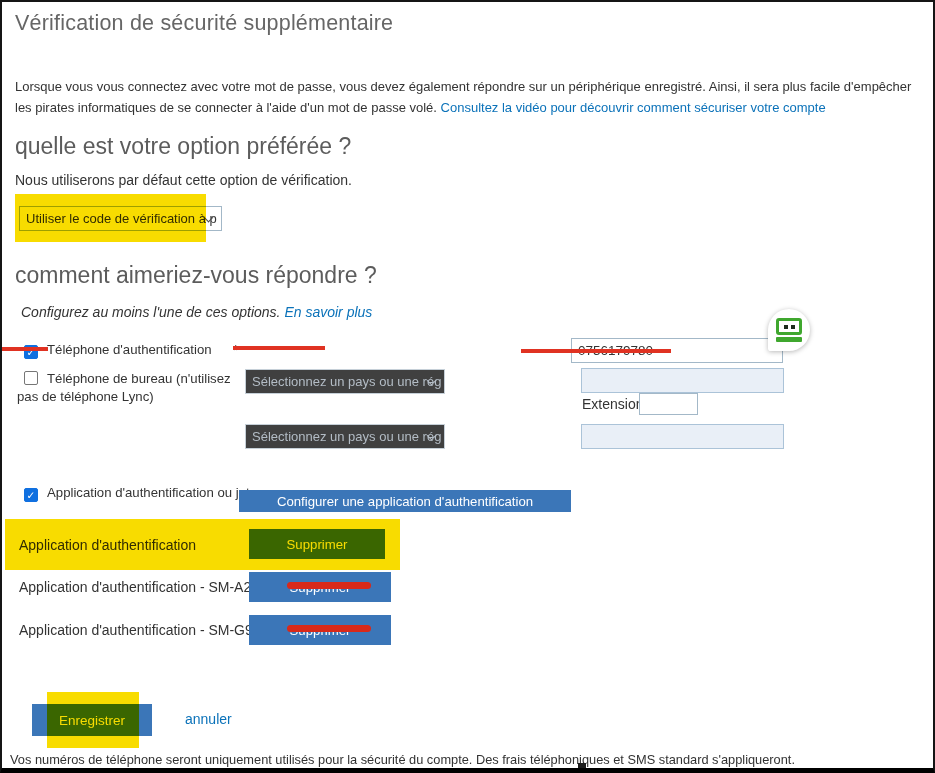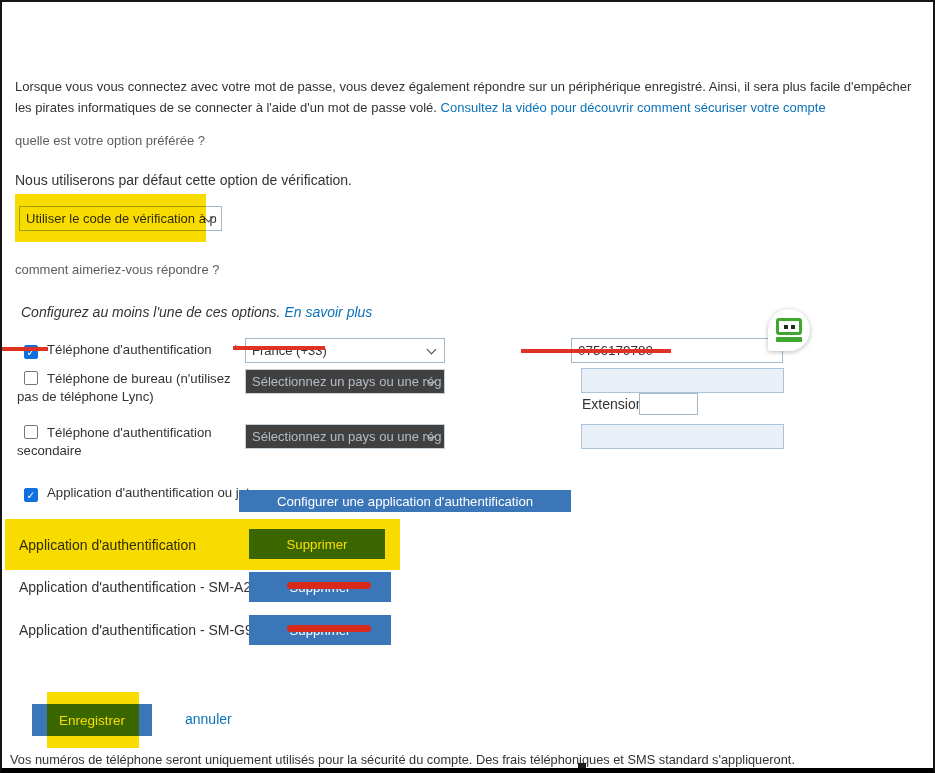--- a/index.html
+++ b/index.html
@@ -5,21 +5,21 @@
   * { margin:0; padding:0; box-sizing:border-box; }
   html,body { background:#fff; }
   body { font-family:"Liberation Sans","DejaVu Sans",sans-serif; }
   #app {
     position:relative; width:935px; height:773px; background:#fff;
     border:2px solid #151515; border-bottom:5px solid #000; overflow:hidden;
   }
   .title { position:absolute; left:13px; top:9px; font-size:21.5px; font-weight:300; color:#666; letter-spacing:.2px; }
   .intro { position:absolute; left:13px; top:74px; width:908px; font-size:13px; color:#333; line-height:1.62; }
   a.lnk { color:#0b72b9; text-decoration:none; cursor:pointer; }
-  .h2 { position:absolute; font-size:13px; font-weight:300; color:#5c5c5c; }
+  .h2 { position:absolute; font-size:23px; font-weight:300; color:#5c5c5c; }
   .txt { position:absolute; font-size:14px; color:#333; }
 
   
   .sel {
     position:absolute; height:25px; background:#fff; border:1px solid #a3b8c8;
     font-size:13px; color:#333; padding:4px 22px 0 6px; white-space:nowrap; overflow:hidden;
   }
   .sel .chev {
     position:absolute; right:9px; top:7px; width:7px; height:7px;
     border-right:1.7px solid #4a4a4a; border-bottom:1.7px solid #4a4a4a; transform:rotate(45deg);
@@ -72,44 +72,41 @@
   .robot-base { width:26px; height:5px; background:#3fa72e; margin-top:2px; border-radius:1px; }
 
   .foot { position:absolute; left:8px; top:750px; font-size:12.8px; color:#333; }
   .artifact { position:absolute; left:576px; top:761px; width:8px; height:6px; background:#1c1c1c; }
 </style>
 </head>
 <body>
 
 <div id="app">
 
+  <div class="title">Vérification de sécurité supplémentaire</div>
 
   <div class="intro"><span>Lorsque vous vous connectez avec votre mot de passe, vous devez également répondre sur un périphérique enregistré. Ainsi, il sera plus facile d'empêcher les pirates informatiques de se connecter à l'aide d'un mot de passe volé. </span><a class="lnk">Consultez la vidéo pour découvrir comment sécuriser votre compte</a></div>
 
   <div class="h2" style="left:13px; top:131px;">quelle est votre option préférée ?</div>
   <div class="txt" style="left:13px; top:170px;">Nous utiliserons par défaut cette option de vérification.</div>
 
   <div class="sel" style="left:17px; top:204px; width:203px;">
     <span>Utiliser le code de vérification à p</span>
     <span class="chev"></span>
   </div>
 
   <div class="hl" style="left:13px; top:192px; width:191px; height:48px;"></div>
 
   <div class="h2" style="left:13px; top:260px;">comment aimeriez-vous répondre ?</div>
   <div class="txt" style="left:19px; top:302px;font-style:italic;"><span>Configurez au moins l'une de ces options. </span><a class="lnk">En savoir plus</a></div>
 
   <div class="chkrow" style="left:15px; top:339px; width:210px;">
     <span class="chk on"><span>✓</span></span><span>Téléphone d'authentification</span>
   </div>
   <div class="txt" style="left:231px; top:340px;">*</div>
-  <div class="sel" style="left:243px; top:336px; width:200px;">
-    <span>France (+33)</span>
-    <span class="chev"></span>
-  </div>
   <input class="inp" style="left: 569px; top: 336px; width: 212px;" value="0756179780">
 
   <div class="robot-badge">
     <div class="robot-head">
       <span class="robot-eye"></span>
       <span class="robot-eye"></span>
     </div>
     <div class="robot-base"></div>
   </div>
 
@@ -121,23 +118,20 @@
     <span class="chk"></span><span>Téléphone de bureau (n'utilisez pas de téléphone Lync)</span>
   </div>
   <div class="sel disabled" style="left:243px; top:367px; width:200px;">
     <span>Sélectionnez un pays ou une rég</span>
     <span class="chev"></span>
   </div>
   <input class="inp disabled" style="left: 579px; top: 366px; width: 203px;">
   <div class="txt" style="left:580px; top:394px;">Extension</div>
   <input class="inp small" style="left: 637px; top: 391px; width: 59px;">
 
-  <div class="chkrow" style="left:15px; top:422px; width:230px;">
-    <span class="chk"></span><span>Téléphone d'authentification secondaire</span>
-  </div>
   <div class="sel disabled" style="left:243px; top:422px; width:200px;">
     <span>Sélectionnez un pays ou une rég</span>
     <span class="chev"></span>
   </div>
   <input class="inp disabled" style="left: 579px; top: 422px; width: 203px;">
 
   <div class="chkrow" style="left:15px; top:482px; width:258px;">
     <span class="chk on"><span>✓</span></span><span>Application d'authentification ou jeton</span>
   </div>
   <button class="btn" style="left:237px; top:488px; width:332px; height:22px;">Configurer une application d'authentification</button>

